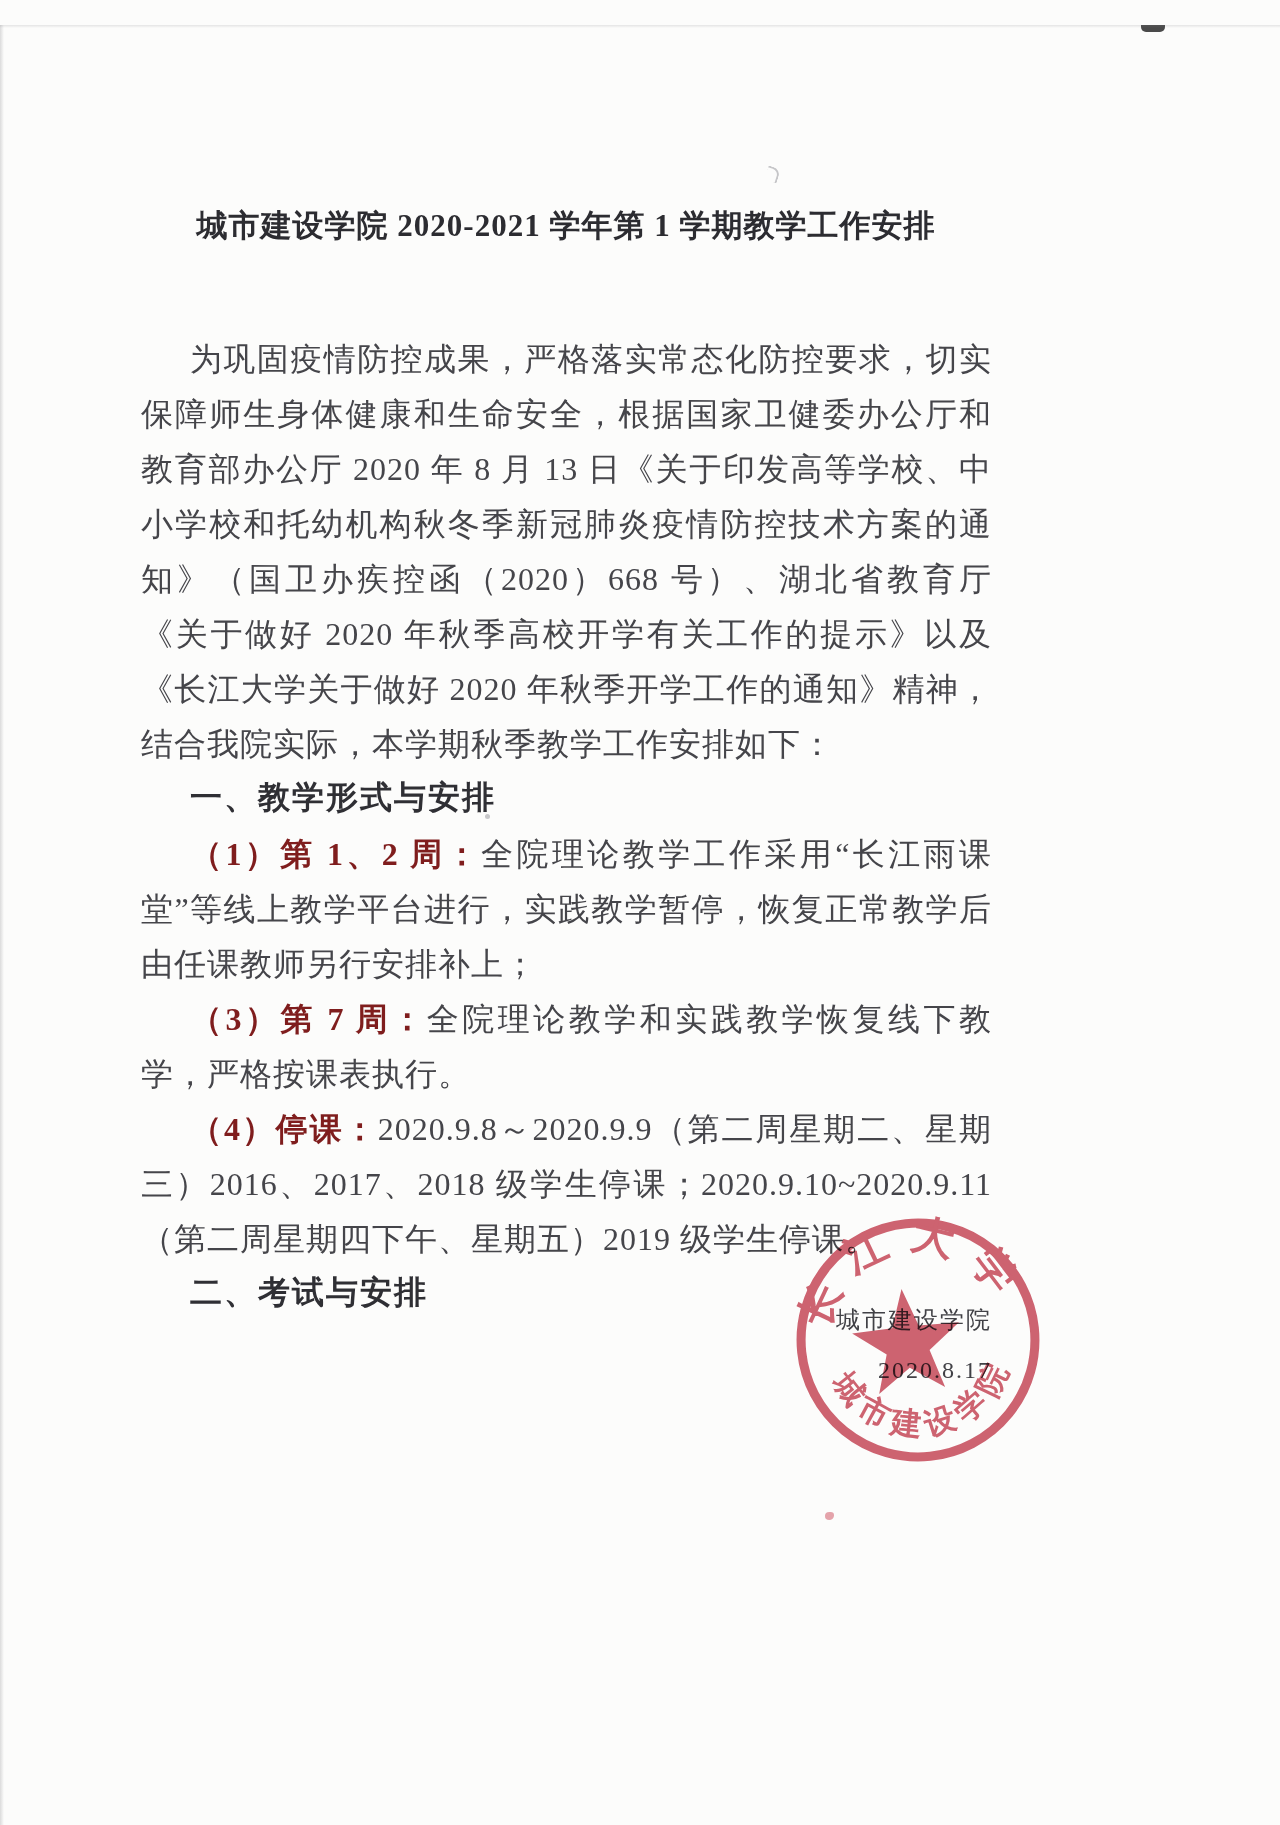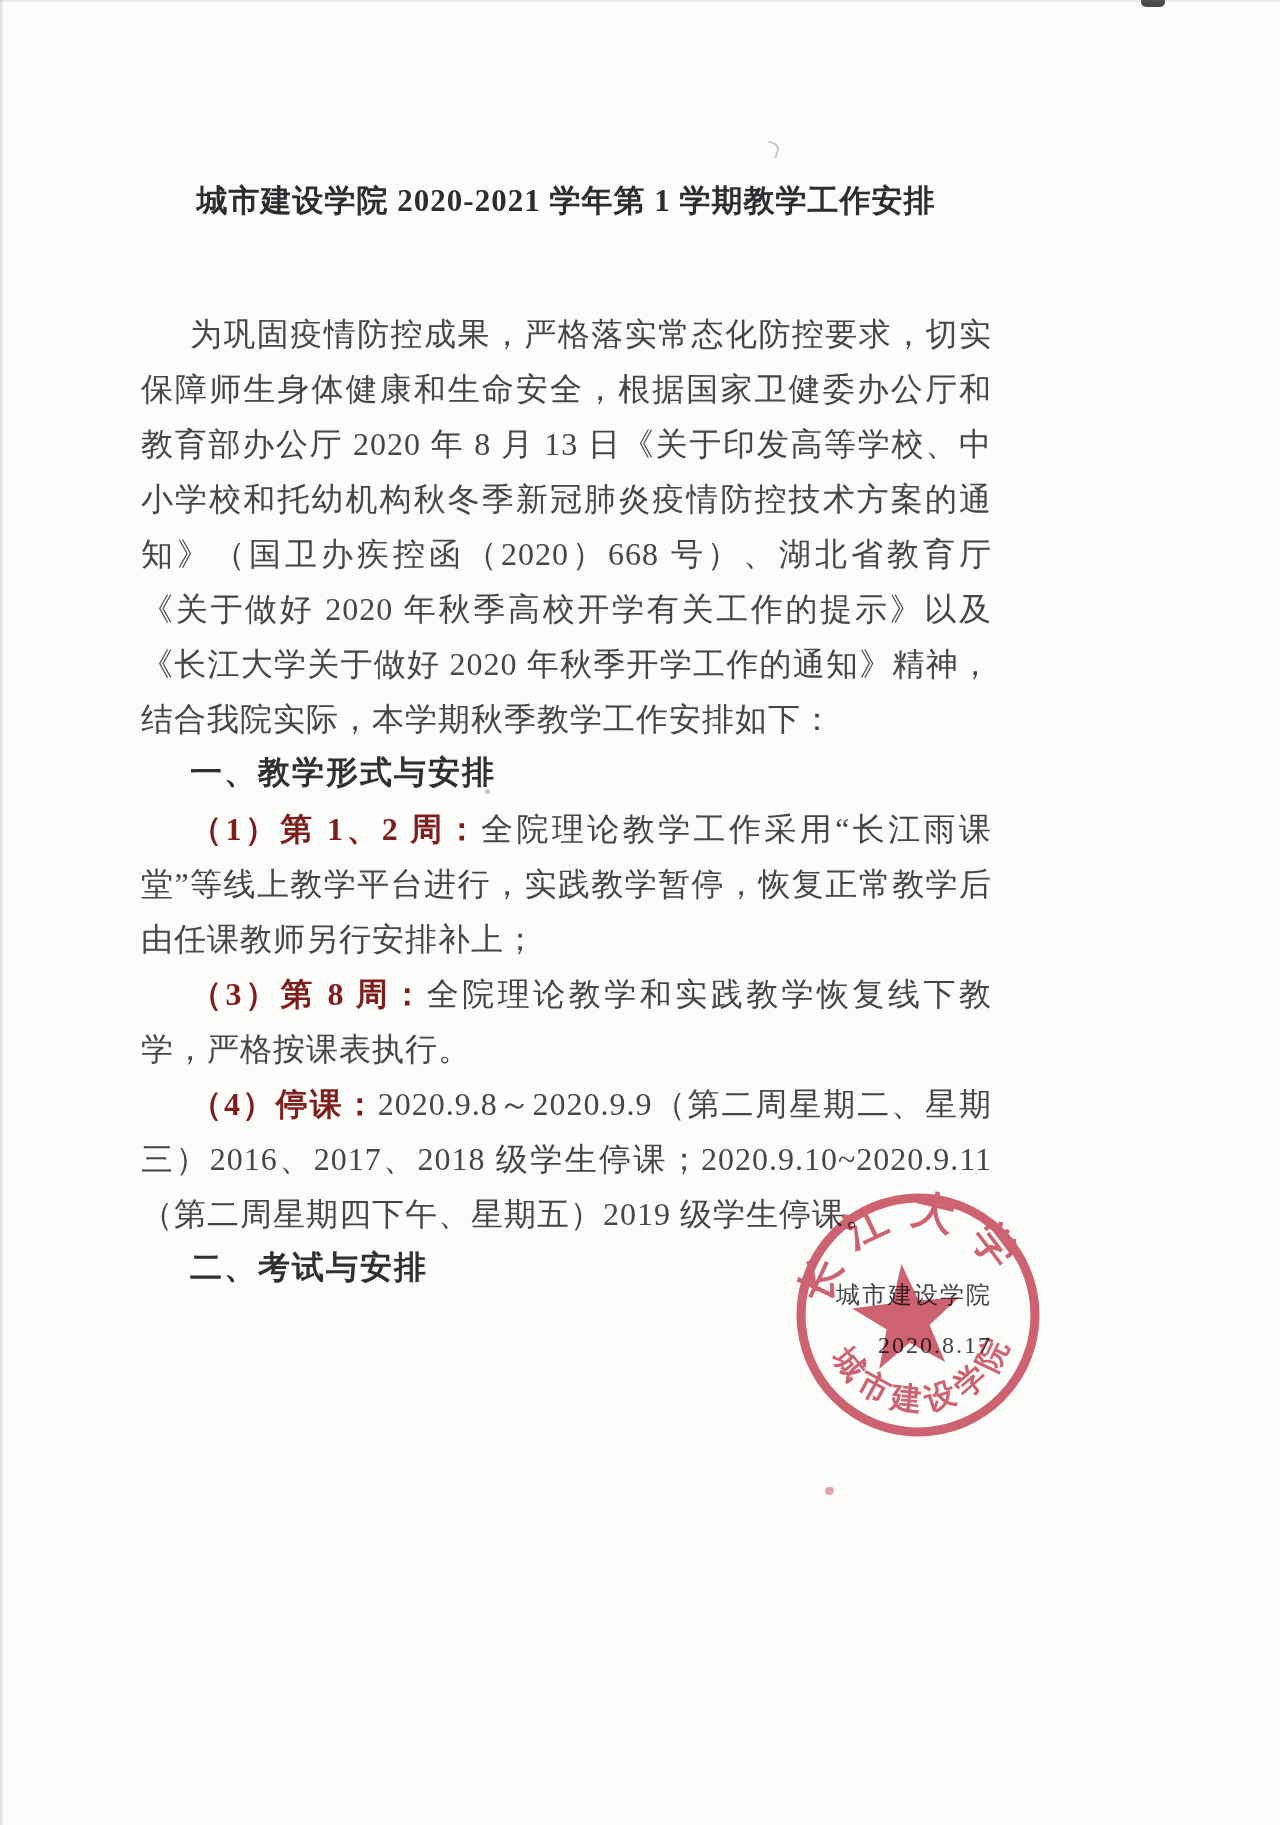--- a/index.html
+++ b/index.html
@@ -4,21 +4,21 @@
 <style>
   html, body { margin: 0; padding: 0; }
   body {
     width: 1280px; height: 1825px;
     background: #fcfcfb;
     font-family: "Liberation Serif", "DejaVu Serif", serif;
     color: #45454a;
     position: relative;
     overflow: hidden;
   }
-  .page { position: absolute; inset: 0; }
+  .page { position: absolute; inset: 0; margin-top: 25px; }
 
   .title {
     position: absolute;
     top: 180px; left: 140px; width: 852px;
     margin: 0;
     text-align: center;
     font-size: 31px;
     font-weight: 700;
     letter-spacing: 1px;
     color: #2c2c31;
@@ -77,21 +77,21 @@
   <h1 class="title">城市建设学院 2020-2021 学年第 1 学期教学工作安排</h1>
 
   <div class="body-text">
     <p class="para">为巩固疫情防控成果，严格落实常态化防控要求，切实保障师生身体健康和生命安全，根据国家卫健委办公厅和教育部办公厅 2020 年 8 月 13 日《关于印发高等学校、中小学校和托幼机构秋冬季新冠肺炎疫情防控技术方案的通知》（国卫办疾控函（2020）668 号）、湖北省教育厅《关于做好 2020 年秋季高校开学有关工作的提示》以及《长江大学关于做好 2020 年秋季开学工作的通知》精神，结合我院实际，本学期秋季教学工作安排如下：</p>
 
     <p class="para sec-heading">一、教学形式与安排</p>
 
     <p class="para"><span class="lead">（1）第 1、2 周：</span><span>全院理论教学工作采用“长江雨课堂”等线上教学平台进行，实践教学暂停，恢复正常教学后由任课教师另行安排补上；</span></p>
 
 
-    <p class="para"><span class="lead">（3）第 8 周：</span><span>全院理论教学和实践教学恢复线下教学，严格按课表执行。</span></p>
+    <p class="para"><span class="lead">（3）第 7 周：</span><span>全院理论教学和实践教学恢复线下教学，严格按课表执行。</span></p>
 
     <p class="para"><span class="lead">（4）停课：</span><span>2020.9.8～2020.9.9（第二周星期二、星期三）2016、2017、2018 级学生停课；2020.9.10~2020.9.11（第二周星期四下午、星期五）2019 级学生停课。</span></p>
 
     <p class="para sec-heading">二、考试与安排</p>
 
   </div>
 
   <div class="signature">
     <div>城市建设学院</div>
     <div>2020.8.17</div>

